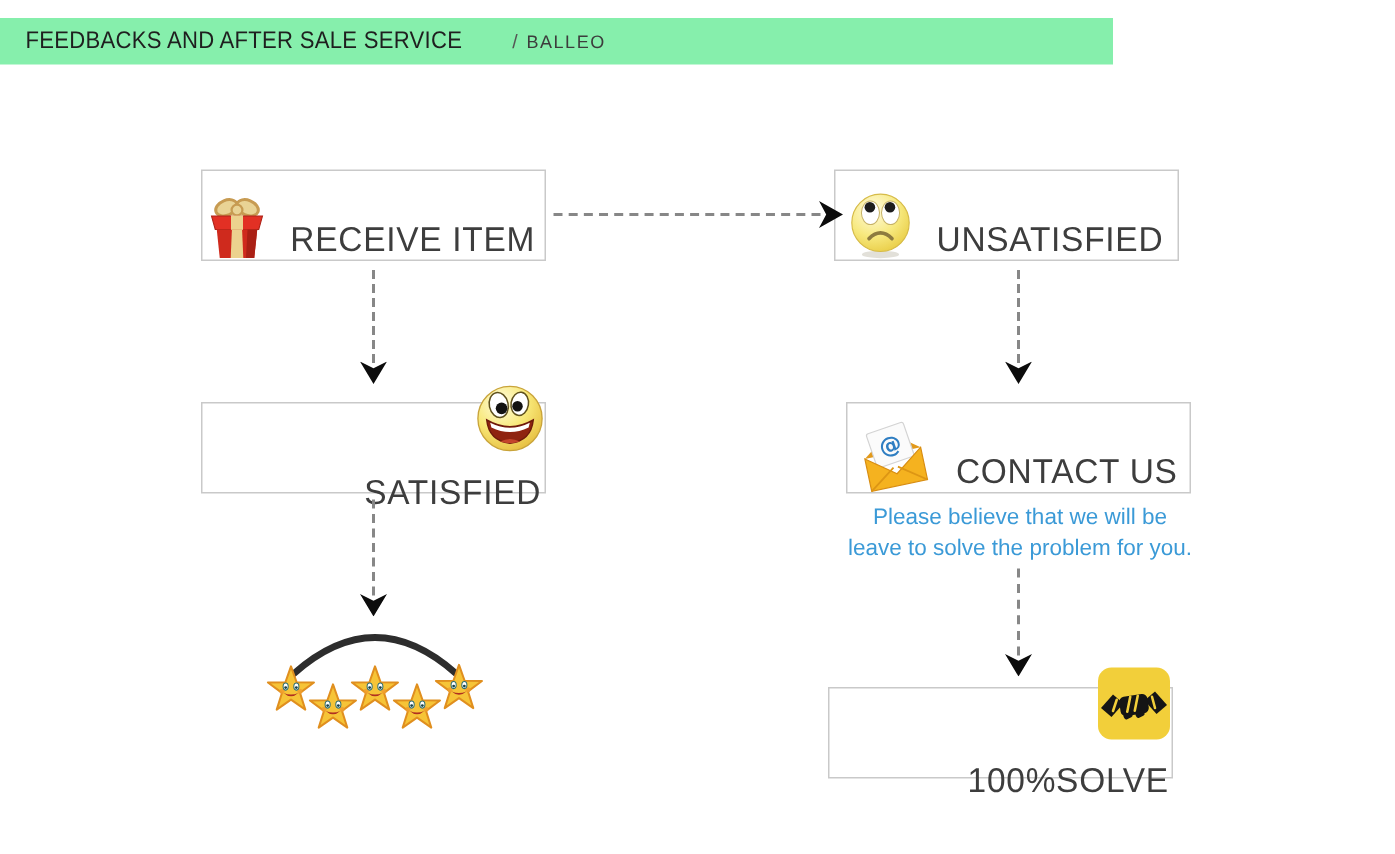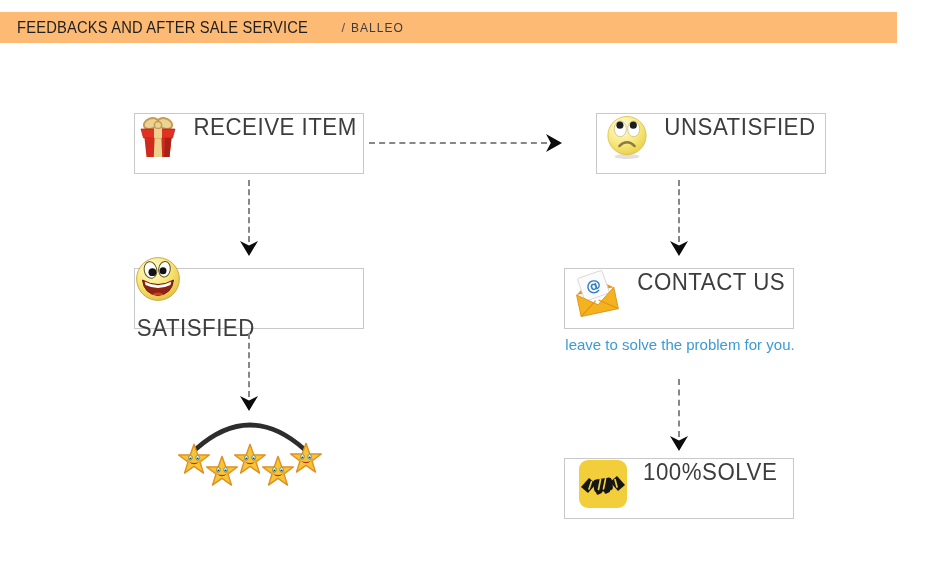--- a/index.html
+++ b/index.html
@@ -2,31 +2,31 @@
 <html><head>
 <meta charset="utf-8">
 <style>
   html,body{margin:0;padding:0;background:#ffffff;}
   #canvas{
     position:relative;width:930px;height:569px;background:#ffffff;overflow:hidden;
     font-family:"Liberation Sans", sans-serif;
   }
   
   .header{
-    position:absolute;left:0;top:12px;width:897px;height:31px;background:#fdba74;
+    position:absolute;left:0;top:12px;width:742px;height:31px;background:#86efac;
     display:flex;align-items:center;padding-left:17px;box-sizing:border-box;
     white-space:nowrap;
   }
   .header .title{font-size:16px;color:#1f1f1f;letter-spacing:.2px;transform:scaleX(.92);transform-origin:left center;}
   .header .sep{font-size:13px;color:#555;margin:0 6px 0 8px;}
   .header .brand{font-size:12px;color:#3c3c3c;letter-spacing:1px;}
   
   .node{
     position:absolute;width:230px;height:61px;background:#fff;border:1px solid #c9c9c9;
-    display:flex;align-items:flex-start;justify-content:center;gap:13px;box-sizing:border-box;
+    display:flex;align-items:flex-end;justify-content:center;gap:13px;box-sizing:border-box;
   }
   .node .icon{display:flex;align-items:center;justify-content:center;flex:0 0 auto;}
   .node-label{font-size:23px;color:#3d3d3d;letter-spacing:.5px;white-space:nowrap;transform:scaleX(.97);}
   
   .varrow{position:absolute;width:18px;}
   .varrow .line{position:absolute;left:8px;top:0;width:0;border-left:2px dashed #878787;}
   .varrow .head{position:absolute;left:0;bottom:0;width:18px;height:15px;background:#0c0c0c;
     clip-path:polygon(0 0,50% 30%,100% 0,50% 100%);}
   .harrow{position:absolute;height:18px;}
   .harrow .line{position:absolute;top:8px;left:0;height:0;border-top:2px dashed #878787;}
@@ -67,21 +67,21 @@
         <path d="M3 15 h34 l-2.5 9 H5.5 z" fill="#e23024" stroke="#ad2218" stroke-width="0.7"></path>
         <path d="M6.5 24 h27 l-2 19 H8.5 z" fill="#cf2a1d"></path>
         <path d="M27 24 h6.5 l-2 19 H26 z" fill="#aa2015"></path>
         <rect x="16" y="14.6" width="8" height="9.6" fill="#ecd28e"></rect>
         <path d="M16.6 24.2 h6.8 l.8 18.8 h-8.4 z" fill="#ecd28e"></path>
       </svg>
     </span>
     <span class="node-label">RECEIVE ITEM</span>
   </div>
 
-  <div class="node" style="left:596px;top:113px;">
+  <div class="node" style="left:556px;top:113px;">
     <span class="icon">
       <svg width="44" height="46" viewBox="0 0 46 48">
         <defs>
           <radialGradient id="sadg" cx="38%" cy="28%" r="82%">
             <stop offset="0" stop-color="#fffbe2"></stop>
               <stop offset="0.55" stop-color="#f7e97f"></stop>
               <stop offset="1" stop-color="#e7c93e"></stop>
           </radialGradient>
         </defs>
         <ellipse cx="23" cy="44.5" rx="13" ry="2.6" fill="rgba(60,50,0,0.15)"></ellipse>
@@ -129,21 +129,21 @@
             <text x="25.5" y="21.5" text-anchor="middle" font-size="15" font-weight="bold" fill="#2f7ec2" font-family="DejaVu Sans, sans-serif">@</text>
           </g>
           <path d="M7 22 L26 36 L45 22 L45 44 L7 44 z" fill="#f5b21f" stroke="#d88d12" stroke-width="0.8"></path>
           <path d="M7 44 L24.5 31.5 M45 44 L27.5 31.5" stroke="#dd9614" stroke-width="1.2" fill="none"></path>
         </g>
       </svg>
     </span>
     <span class="node-label">CONTACT US</span>
   </div>
 
-  <div class="node" style="left:564px;top:458px;">
+  <div class="node" style="left:552px;top:458px;flex-direction:column;">
     <span class="icon">
       <svg width="50" height="50" viewBox="0 0 50 50">
         <rect x="1" y="1" width="48" height="48" rx="9" fill="#f2cf3a"></rect>
         <g fill="#151515">
           <polygon points="3,28 11,19 18,25 10,34"></polygon>
           <polygon points="47,26 39,17 32,23 40,32"></polygon>
           <rect x="15.5" y="19.5" width="19" height="13" rx="3.5" transform="rotate(-9 25 26)"></rect>
           <rect x="18" y="31" width="6" height="4" rx="1.5" transform="rotate(-25 21 33)"></rect>
           <rect x="26" y="30" width="6" height="4" rx="1.5" transform="rotate(-25 29 32)"></rect>
         </g>
@@ -177,20 +177,21 @@
     <div class="line" style="height:62px;"></div>
     <div class="head"></div>
   </div>
 
   <div class="varrow" style="left:670px;top:379px;height:72px;">
     <div class="line" style="height:58px;"></div>
     <div class="head"></div>
   </div>
 
   <div class="note-blue">
+    <div>Please believe that we will be</div>
     <div>leave to solve the problem for you.</div>
   </div>
 
   <div class="stars-wrap">
     <span class="arc">
       <svg width="124" height="46" viewBox="0 0 124 46">
         <path d="M8 38 Q62 -10 116 38" fill="none" stroke="#2d2d2d" stroke-width="4.6" stroke-linecap="round"></path>
       </svg>
     </span>
     <span class="star" style="left:177px;top:443px;">

